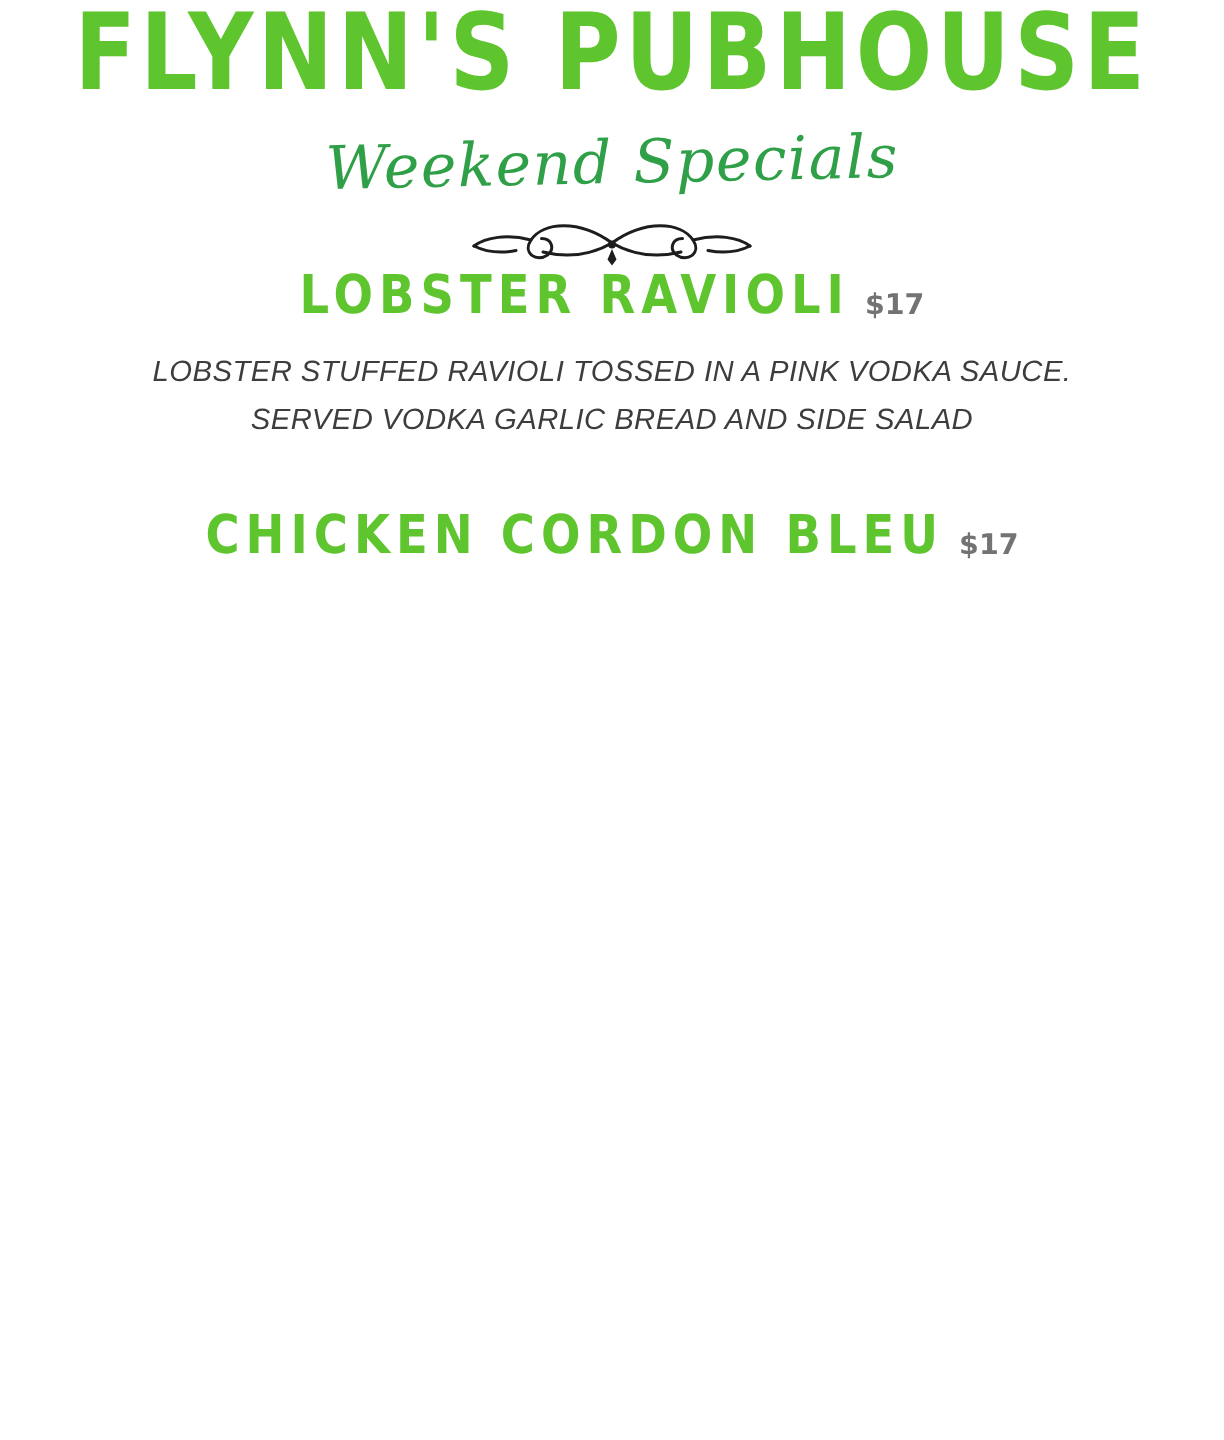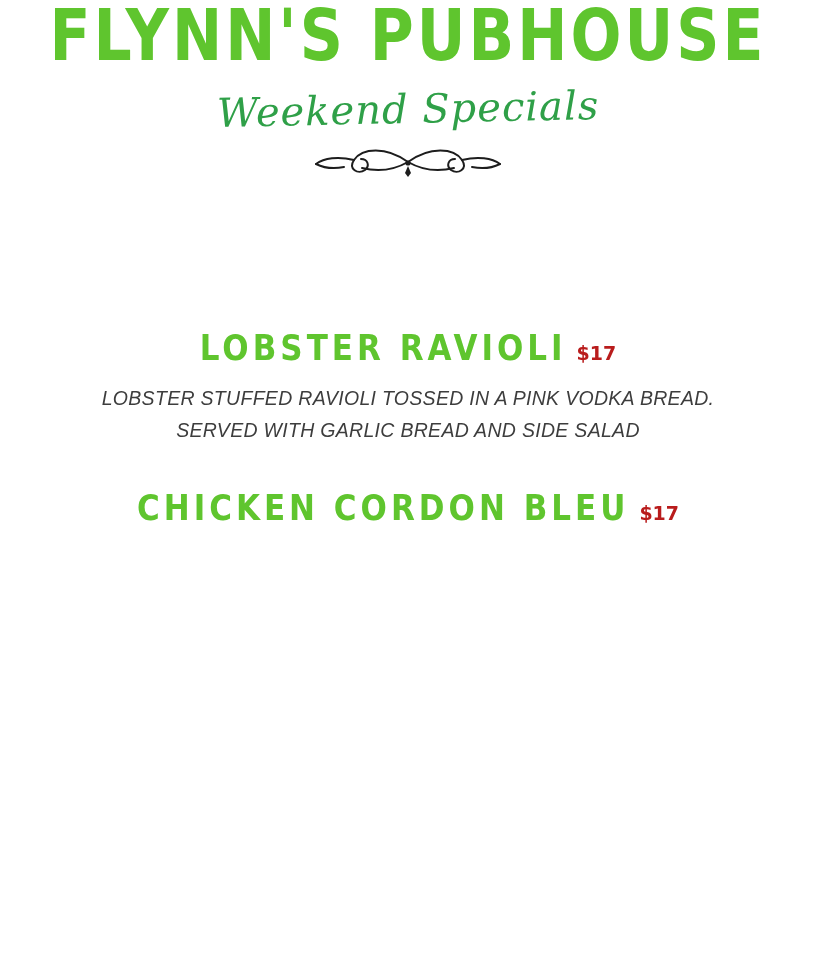--- a/index.html
+++ b/index.html
@@ -54,21 +54,20 @@
 
   
   .divider {
     margin: 10px auto 0 auto;
     width: 300px;
     height: 40px;
   }
 
   
   .menu {
-    margin-top: 150px;
     padding: 0 40px;
   }
 
   .menu-item {
     text-align: center;
     margin-bottom: 46px;
   }
 
   .item-head {
     display: flex;
@@ -84,21 +83,21 @@
     letter-spacing: 4px;
     color: #5fc52e;
     transform: scaleY(1.15);
     transform-origin: center bottom;
   }
 
   .item-price {
     font-family: "DejaVu Sans", sans-serif;
     font-weight: bold;
     font-size: 19px;
-    color: #b91c1c;
+    color: #737373;
     letter-spacing: 0px;
     position: relative;
     top: -1px;
   }
 
   .item-desc {
     margin: 14px auto 0 auto;
     max-width: 700px;
     font-family: "Liberation Sans", sans-serif;
     font-style: italic;
@@ -145,21 +144,21 @@
     </div>
   </div>
 
   <div class="menu">
 
     <div class="menu-item item-ravioli">
       <div class="item-head">
         <span class="item-name">LOBSTER RAVIOLI</span>
         <span class="item-price">$17</span>
       </div>
-      <div class="item-desc">LOBSTER STUFFED RAVIOLI TOSSED IN A PINK VODKA BREAD. SERVED WITH GARLIC BREAD AND SIDE SALAD</div>
+      <div class="item-desc">LOBSTER STUFFED RAVIOLI TOSSED IN A PINK VODKA SAUCE. SERVED VODKA GARLIC BREAD AND SIDE SALAD</div>
     </div>
 
     <div class="menu-item item-cordon">
       <div class="item-head">
         <span class="item-name">CHICKEN CORDON BLEU</span>
         <span class="item-price">$17</span>
       </div>
     </div>
 
   </div>

